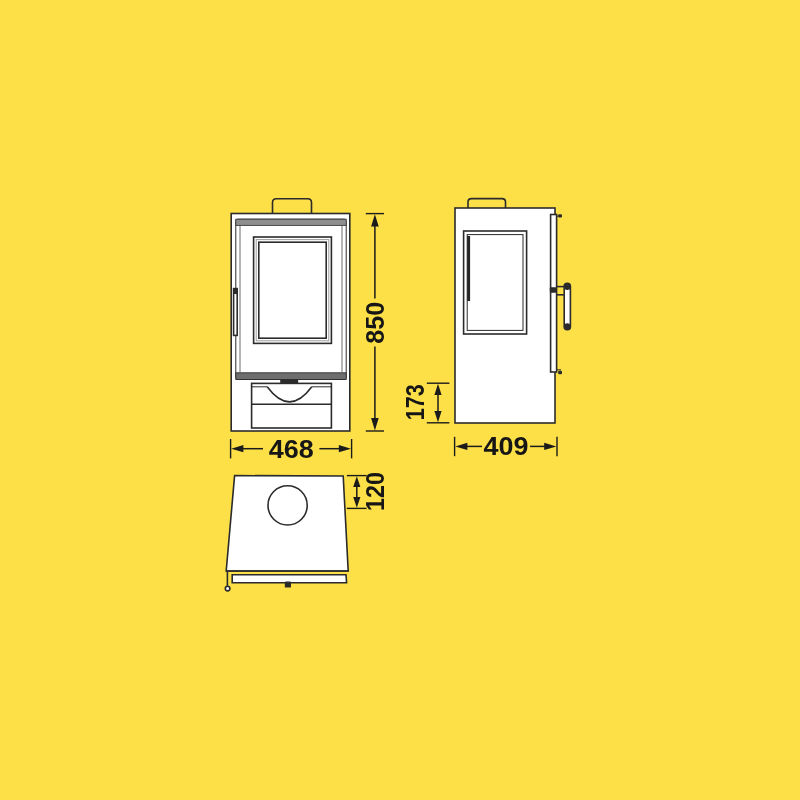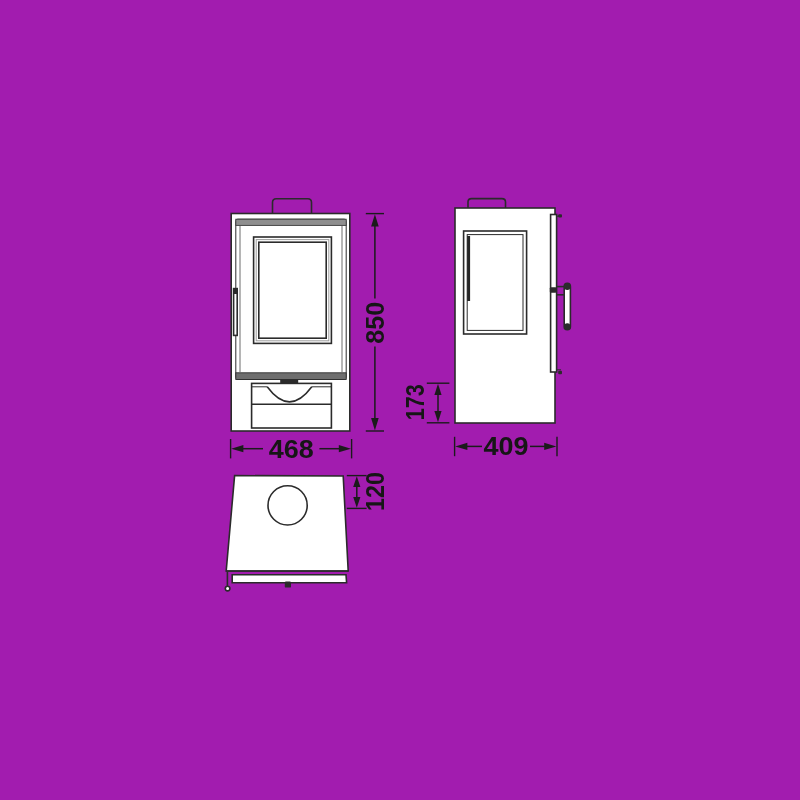--- a/index.html
+++ b/index.html
@@ -1,16 +1,16 @@
 <!DOCTYPE html>
 <html><head>
 <meta charset="utf-8">
 <style>
   html,body{margin:0;padding:0;background:#ffffff;}
-  .canvas{position:relative;width:800px;height:800px;background:#a21caf;overflow:hidden;}
+  .canvas{position:relative;width:800px;height:800px;background:#fde047;overflow:hidden;}
   svg{display:block;}
   .ln{fill:none;stroke:#2b2b2b;stroke-width:1.6;}
   .lnw{fill:#ffffff;stroke:#2b2b2b;stroke-width:1.6;}
   .thin{stroke-width:1;}
   .dk{fill:#2b2b2b;stroke:none;}
   .grayband{fill:#8e8e8e;stroke:#3a3a3a;stroke-width:0.9;}
   .graydark{fill:#6e6e6e;stroke:#2e2e2e;stroke-width:0.9;}
   .grayline{fill:none;stroke:#9c9c9c;stroke-width:1;}
   .innerline{fill:none;stroke:#5c5c5c;stroke-width:0.9;}
   .dim{fill:none;stroke:#1b1b1b;stroke-width:1.5;}

